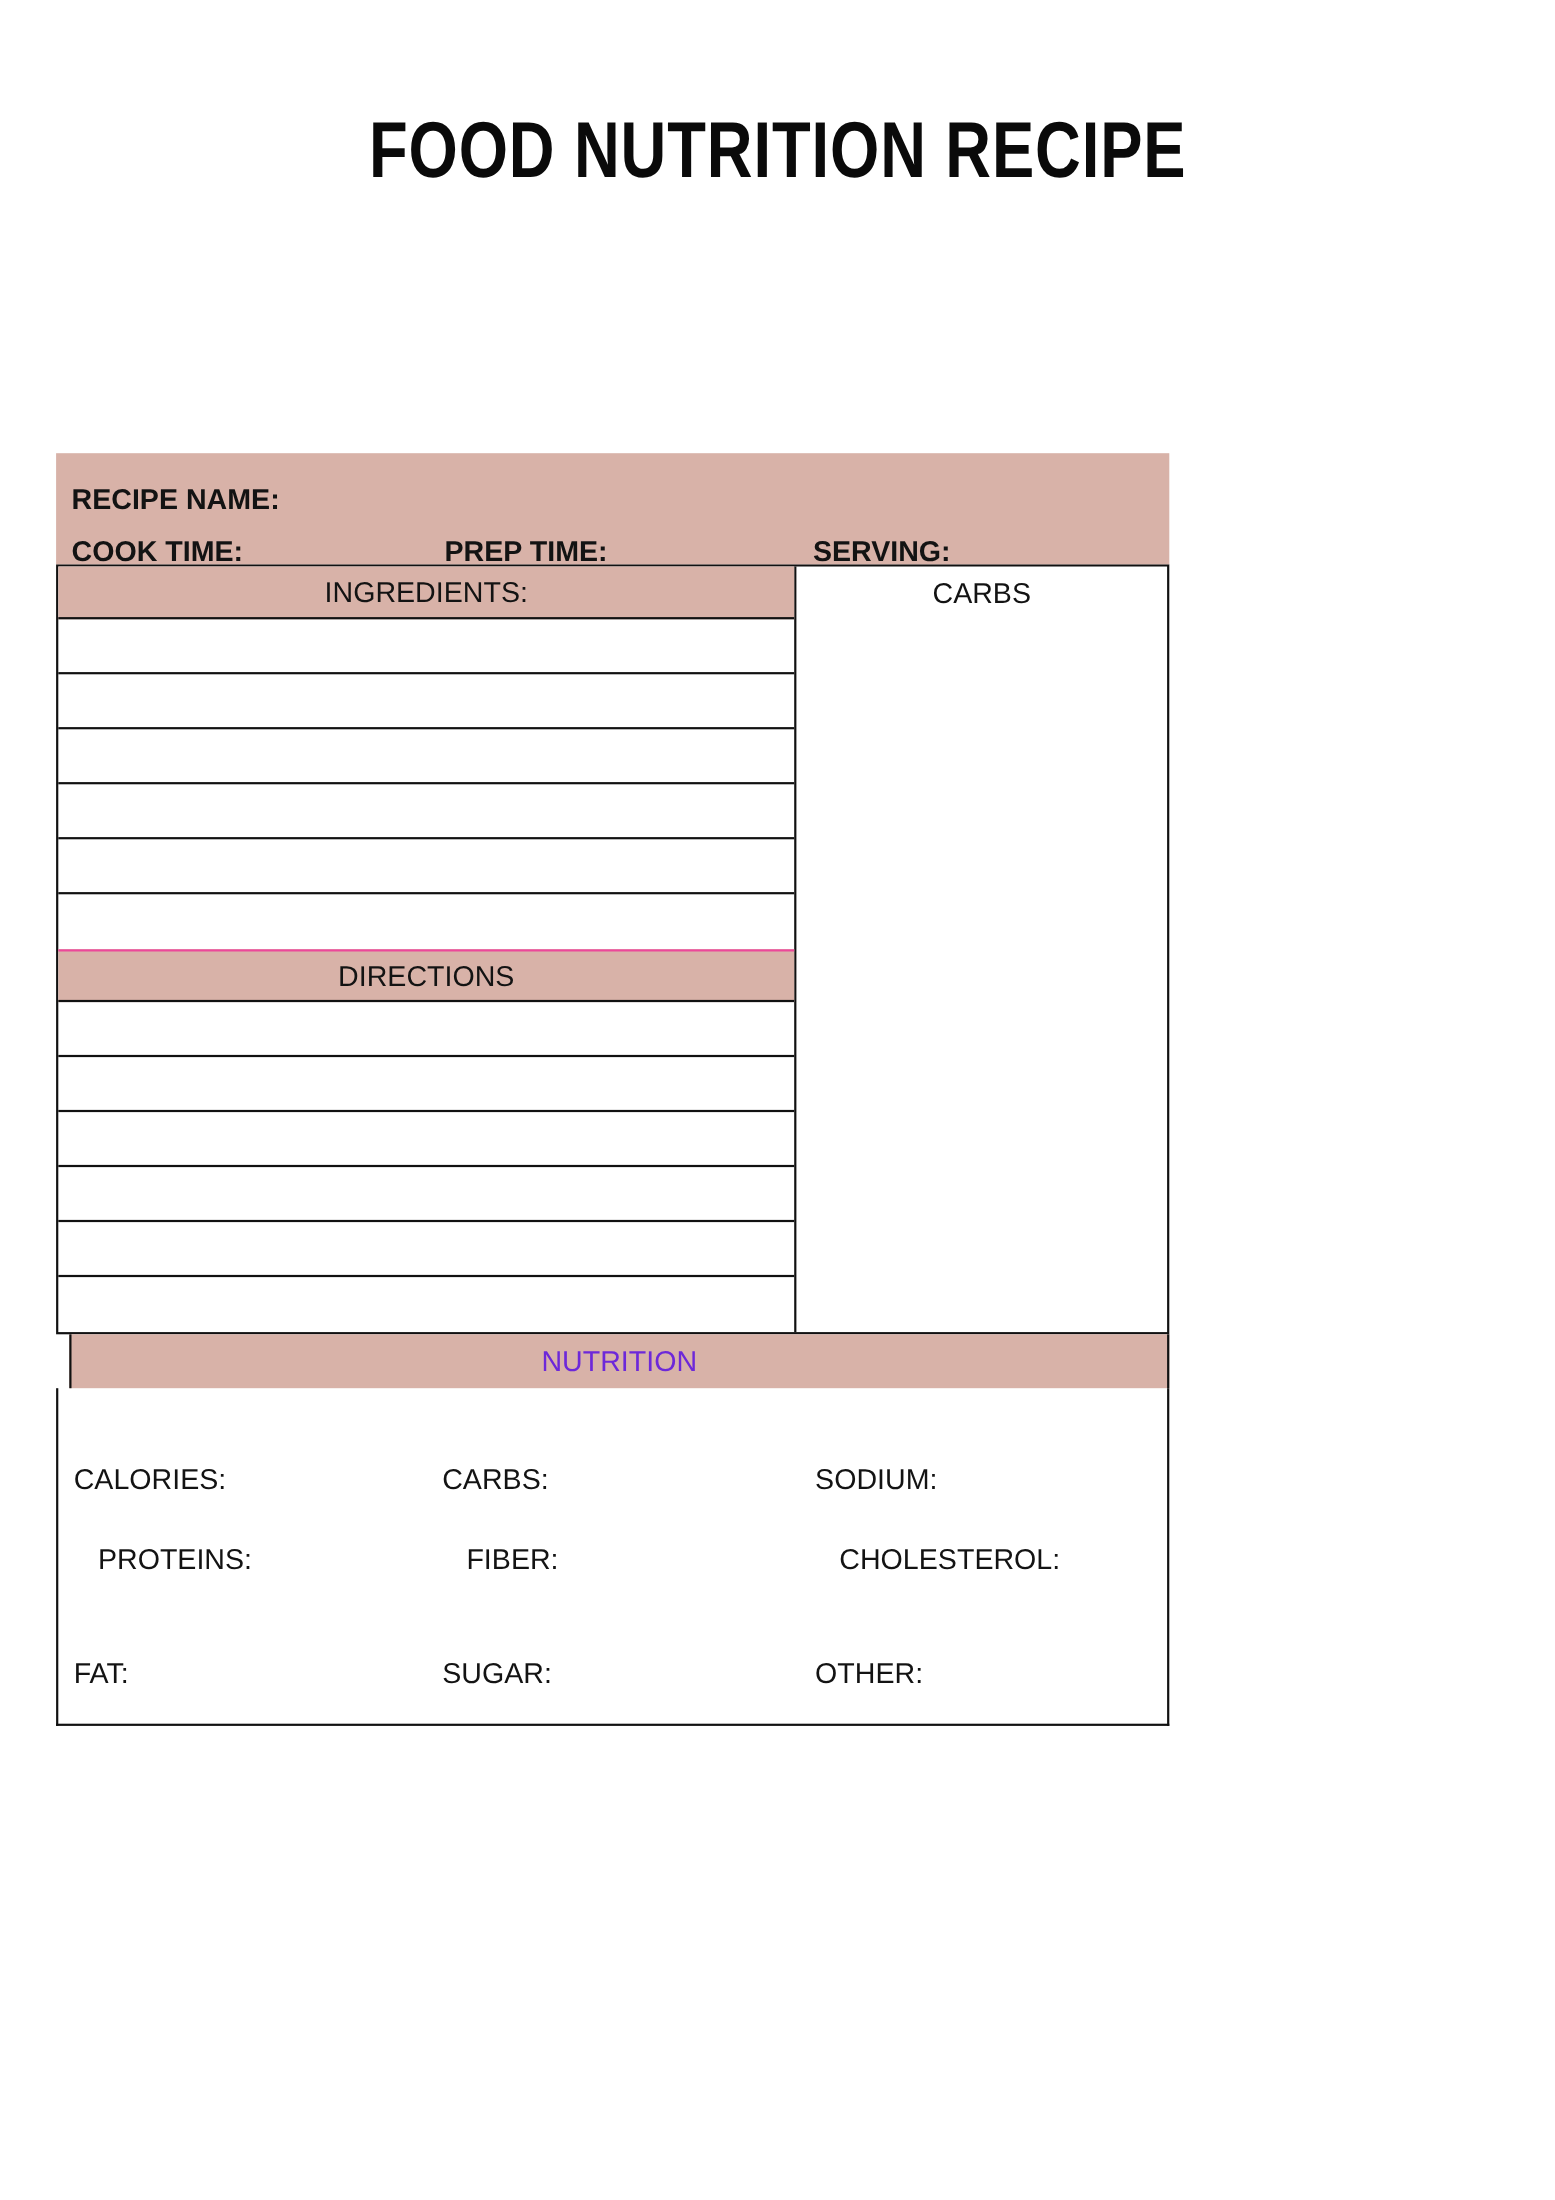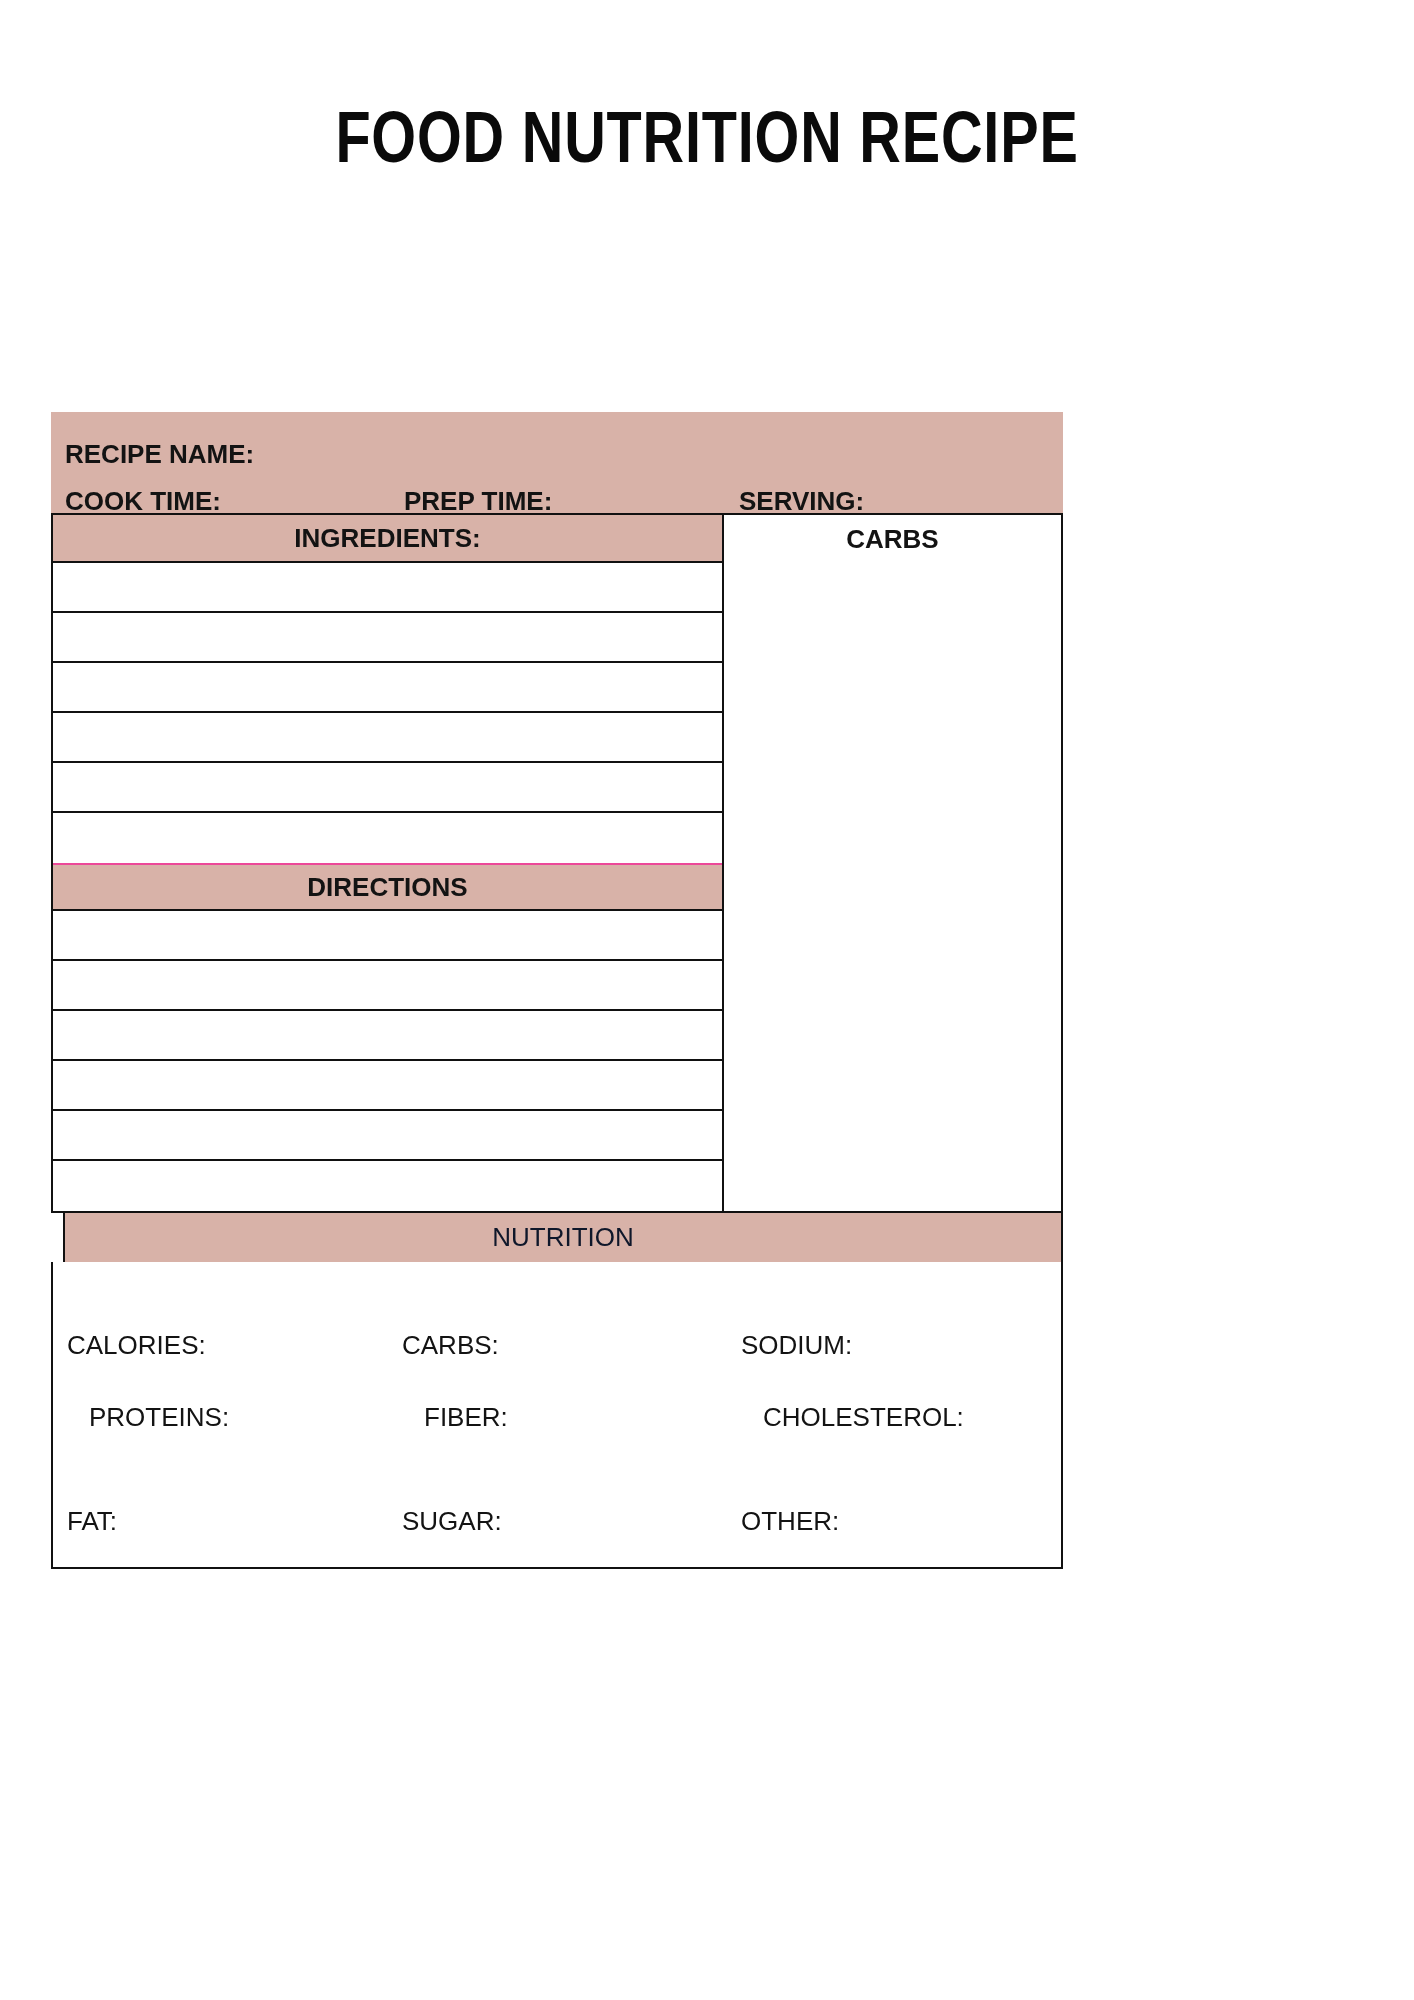--- a/index.html
+++ b/index.html
@@ -61,21 +61,20 @@
   .meta-prep-time   { left: 353px; top: 76px; }
   .meta-serving     { left: 688px; top: 76px; }
 
   
   .body-row {
     display: flex;
     border-left: 2px solid #111;
     border-right: 2px solid #111;
     border-top: 2px solid #111;
     border-bottom: 2px solid #111;
-    font-weight: bold;
   }
 
   .left-col {
     width: 671px;
     border-right: 2px solid #111;
   }
 
   .section-head {
     background: #d8b2a8;
     height: 48px;
@@ -113,21 +112,21 @@
   }
 
   
   .nutrition-head {
     background: #d8b2a8;
     height: 49px;
     display: flex;
     align-items: center;
     justify-content: center;
     font-size: 26px;
-    color: #0f172a;
+    color: #6d28d9;
     border-left: 2px solid #111;
     border-right: 2px solid #111;
     margin-left: 12px;
   }
 
   .nutrition-body {
     border: 2px solid #111;
     border-top: none;
     height: 307px;
     position: relative;

